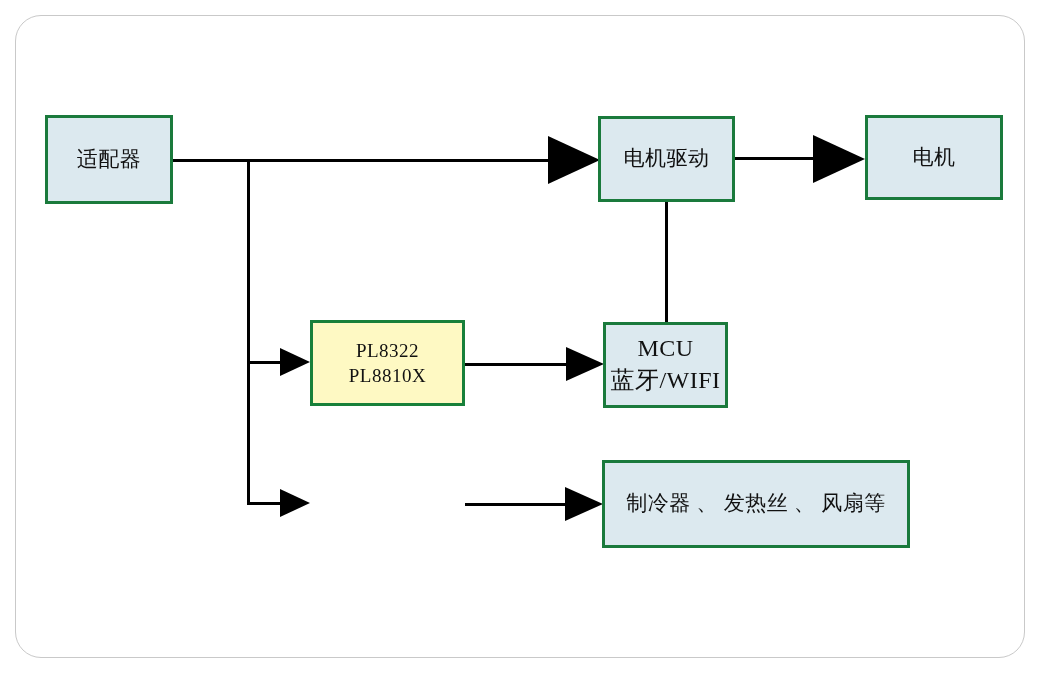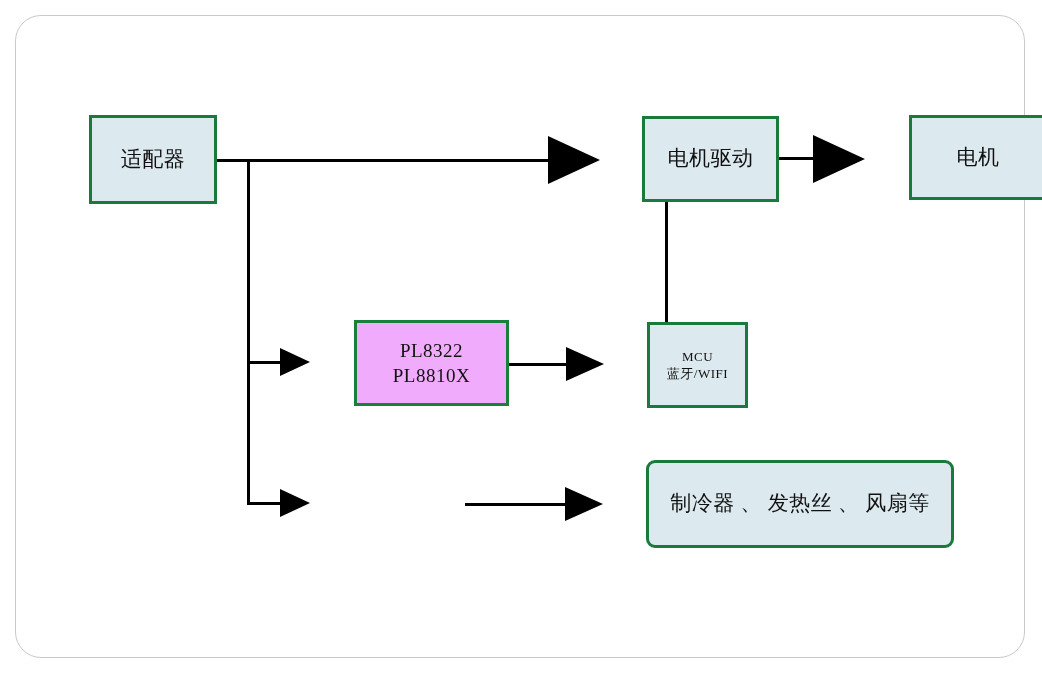--- a/index.html
+++ b/index.html
@@ -30,42 +30,41 @@
     position: absolute;
     box-sizing: border-box;
     display: flex;
     flex-direction: column;
     align-items: center;
     justify-content: center;
     text-align: center;
     color: #111111;
     line-height: 1.32;
     letter-spacing: 0.5px;
-    margin-left: 44px;
   }
   .node.blue {
     background: #dce9ef;
     border: 3px solid #1a7a3c;
   }
   .node.green {
-    background: #f0abfc;
+    background: #fef9c3;
     border: 3px solid #18803a;
   }
   .node .line {
     display: block;
     white-space: nowrap;
   }
   
   #node-adapter   { left: 45px;  top: 115px; width: 128px; height: 89px; font-size: 21px; }
   #node-motordrv  { left: 598px; top: 116px; width: 137px; height: 86px; font-size: 21px; align-items: center; }
   #node-motor     { left: 865px; top: 115px; width: 138px; height: 85px; font-size: 21px; justify-content: center; }
   #node-pl8322    { left: 310px; top: 320px; width: 155px; height: 86px; font-size: 19px; }
-  #node-mcu       { left: 603px; top: 322px; width: 101px; height: 86px; font-size: 13px; }
+  #node-mcu       { left: 603px; top: 322px; width: 125px; height: 86px; font-size: 24px; }
   #node-pl8205x   { left: 310px; top: 458px; width: 155px; height: 85px; font-size: 19px; }
-  #node-loads     { left: 602px; top: 460px; width: 308px; height: 88px; font-size: 21px; border-radius: 9px; }
+  #node-loads     { left: 602px; top: 460px; width: 308px; height: 88px; font-size: 21px; }
 
   
   .h-line {
     position: absolute;
     height: 3px;
     background: #000000;
   }
   .v-line {
     position: absolute;
     width: 3px;

